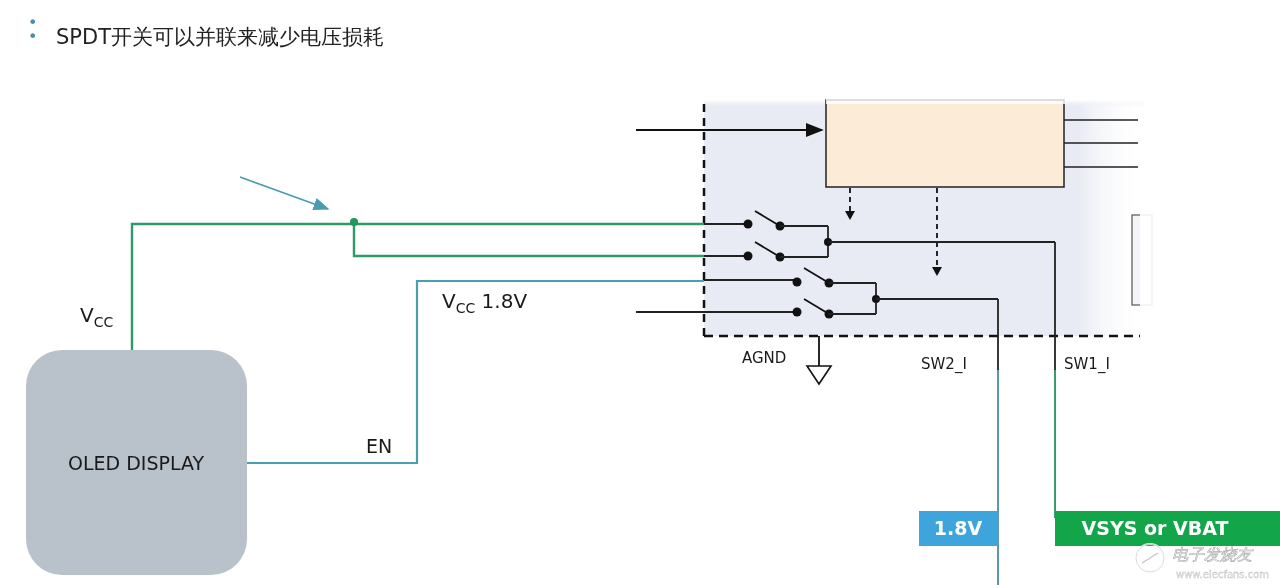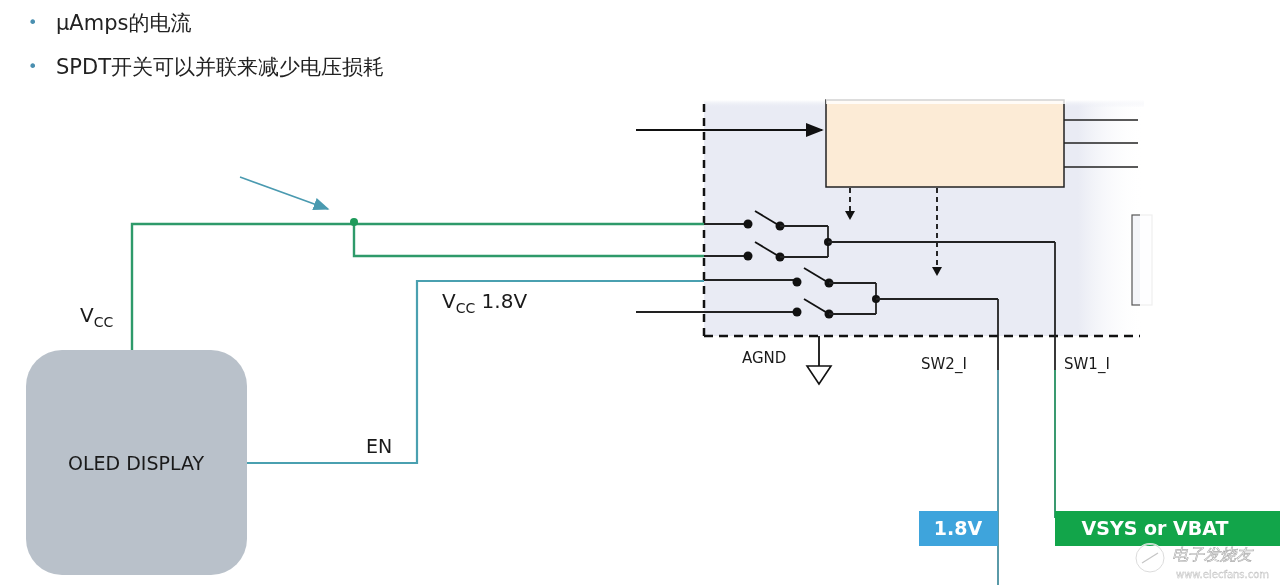--- a/index.html
+++ b/index.html
@@ -11,21 +11,20 @@
   .bullet .dot { position: absolute; left: 0; top: 0; color: #4a8fb0; font-size: 16px; }
   svg#diagram { position: absolute; left: 0; top: 0; }
   .lbl { font-family: "DejaVu Sans", "Liberation Sans", sans-serif; }
 </style>
 </head>
 <body>
 
 <div class="bullets">
   <div class="bullet">
     <span class="dot">•</span>
-    <div>µAmps的电流</div>
   </div>
   <div class="bullet">
     <span class="dot">•</span>
     <div>SPDT开关可以并联来减少电压损耗</div>
   </div>
 </div>
 
 <svg id="diagram" width="1280" height="585" viewBox="0 0 1280 585">
   <defs>
     <linearGradient id="fadeR" x1="0" x2="1" y1="0" y2="0">

